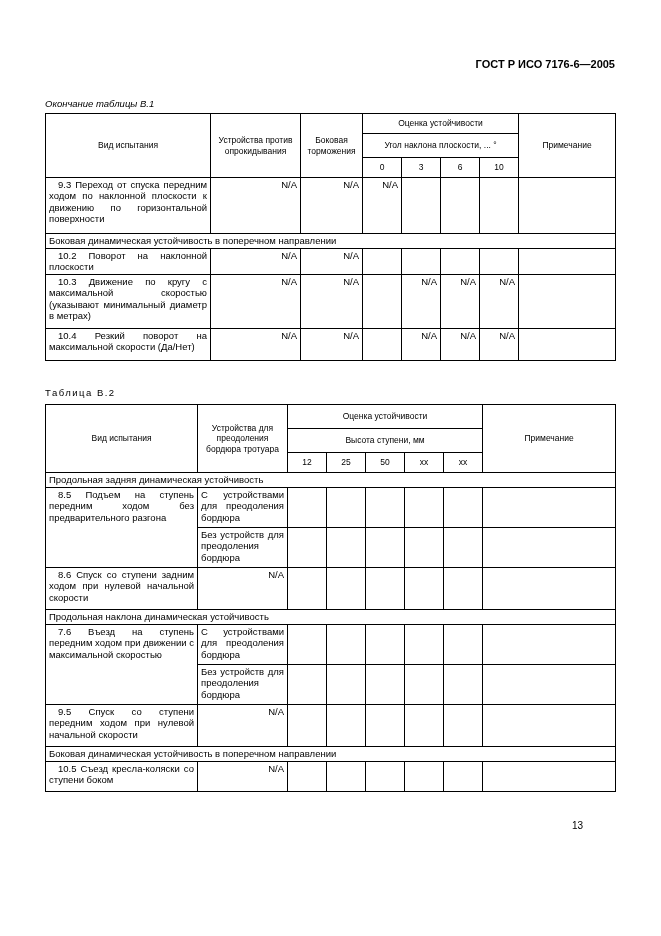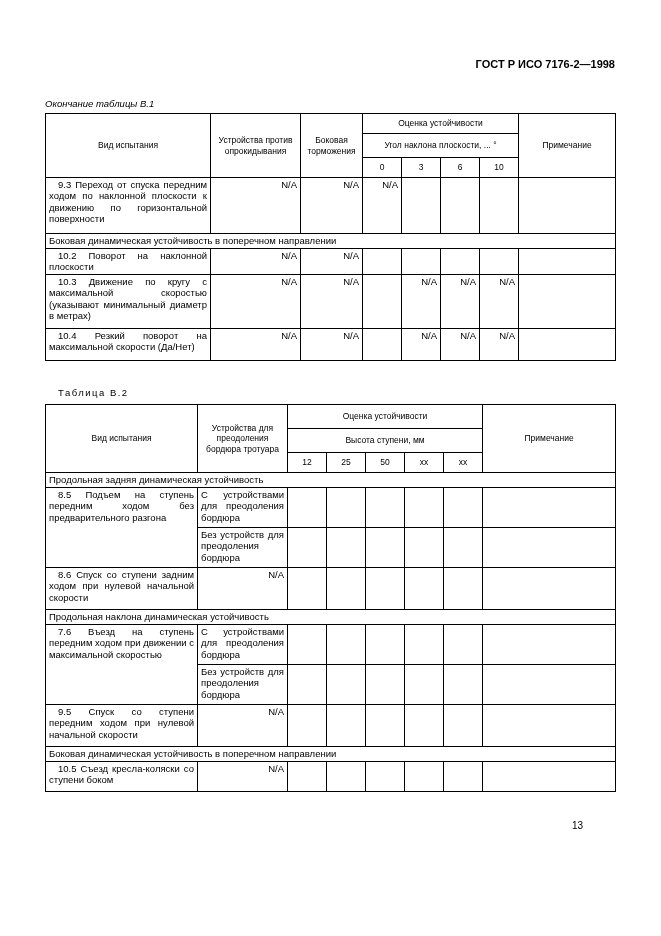--- a/index.html
+++ b/index.html
@@ -22,21 +22,21 @@
     margin-bottom: 28px;
   }
   .caption-italic {
     font-style: italic;
     font-size: 9.5px;
     margin: 8px 0 4px 0;
   }
   .caption-plain {
     font-size: 9.5px;
     letter-spacing: 1.5px;
-    margin: 26px 0 6px 13px;
+    margin: 26px 0 6px 0;
   }
   table.gtable {
     border-collapse: collapse;
     width: 570px;
     table-layout: fixed;
   }
   table.gtable th, table.gtable td {
     border: 1px solid #000;
     padding: 1px 3px;
     font-weight: normal;
@@ -69,21 +69,21 @@
     text-align: right;
     padding-right: 32px;
     font-size: 10px;
   }
 </style>
 </head>
 <body>
 
 <div class="content">
 
-  <div class="gost-header">ГОСТ Р ИСО 7176-2—1998</div>
+  <div class="gost-header">ГОСТ Р ИСО 7176-6—2005</div>
 
   <div class="caption-italic">Окончание таблицы В.1</div>
 
   <table class="gtable">
     <colgroup>
       <col style="width:165px">
         <col style="width:90px">
         <col style="width:62px">
       <col style="width:39px">
         <col style="width:39px">

